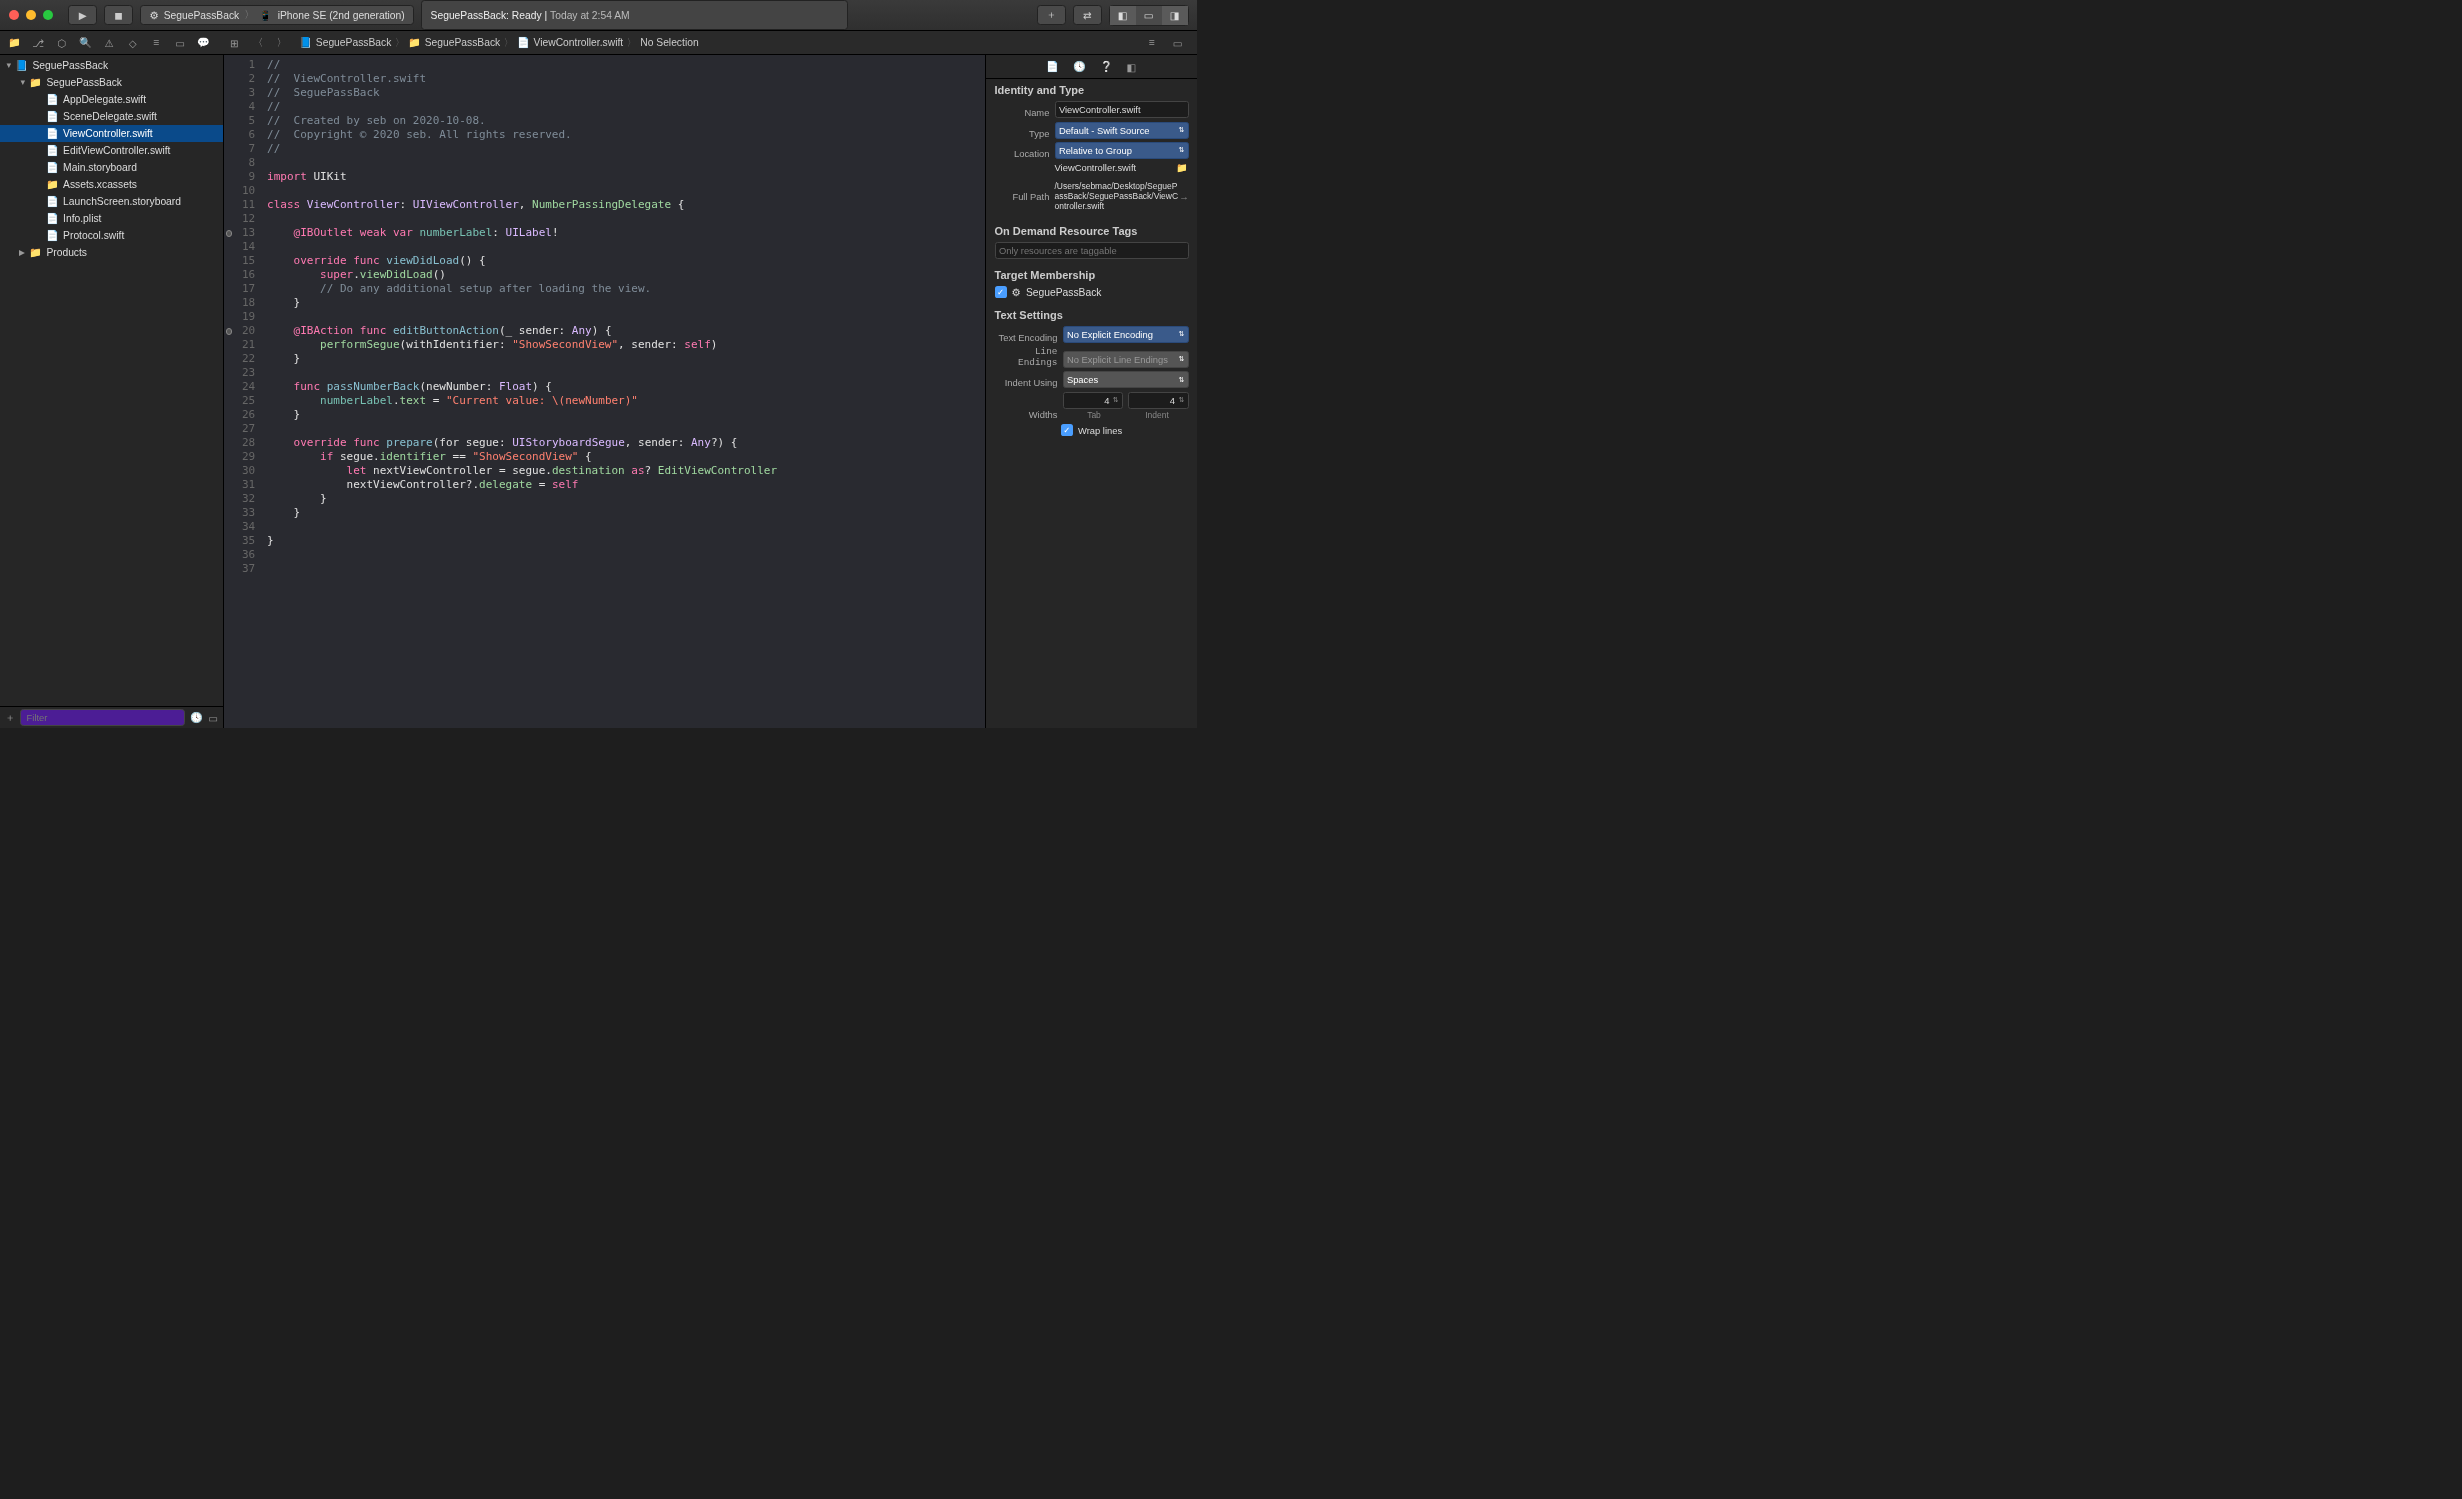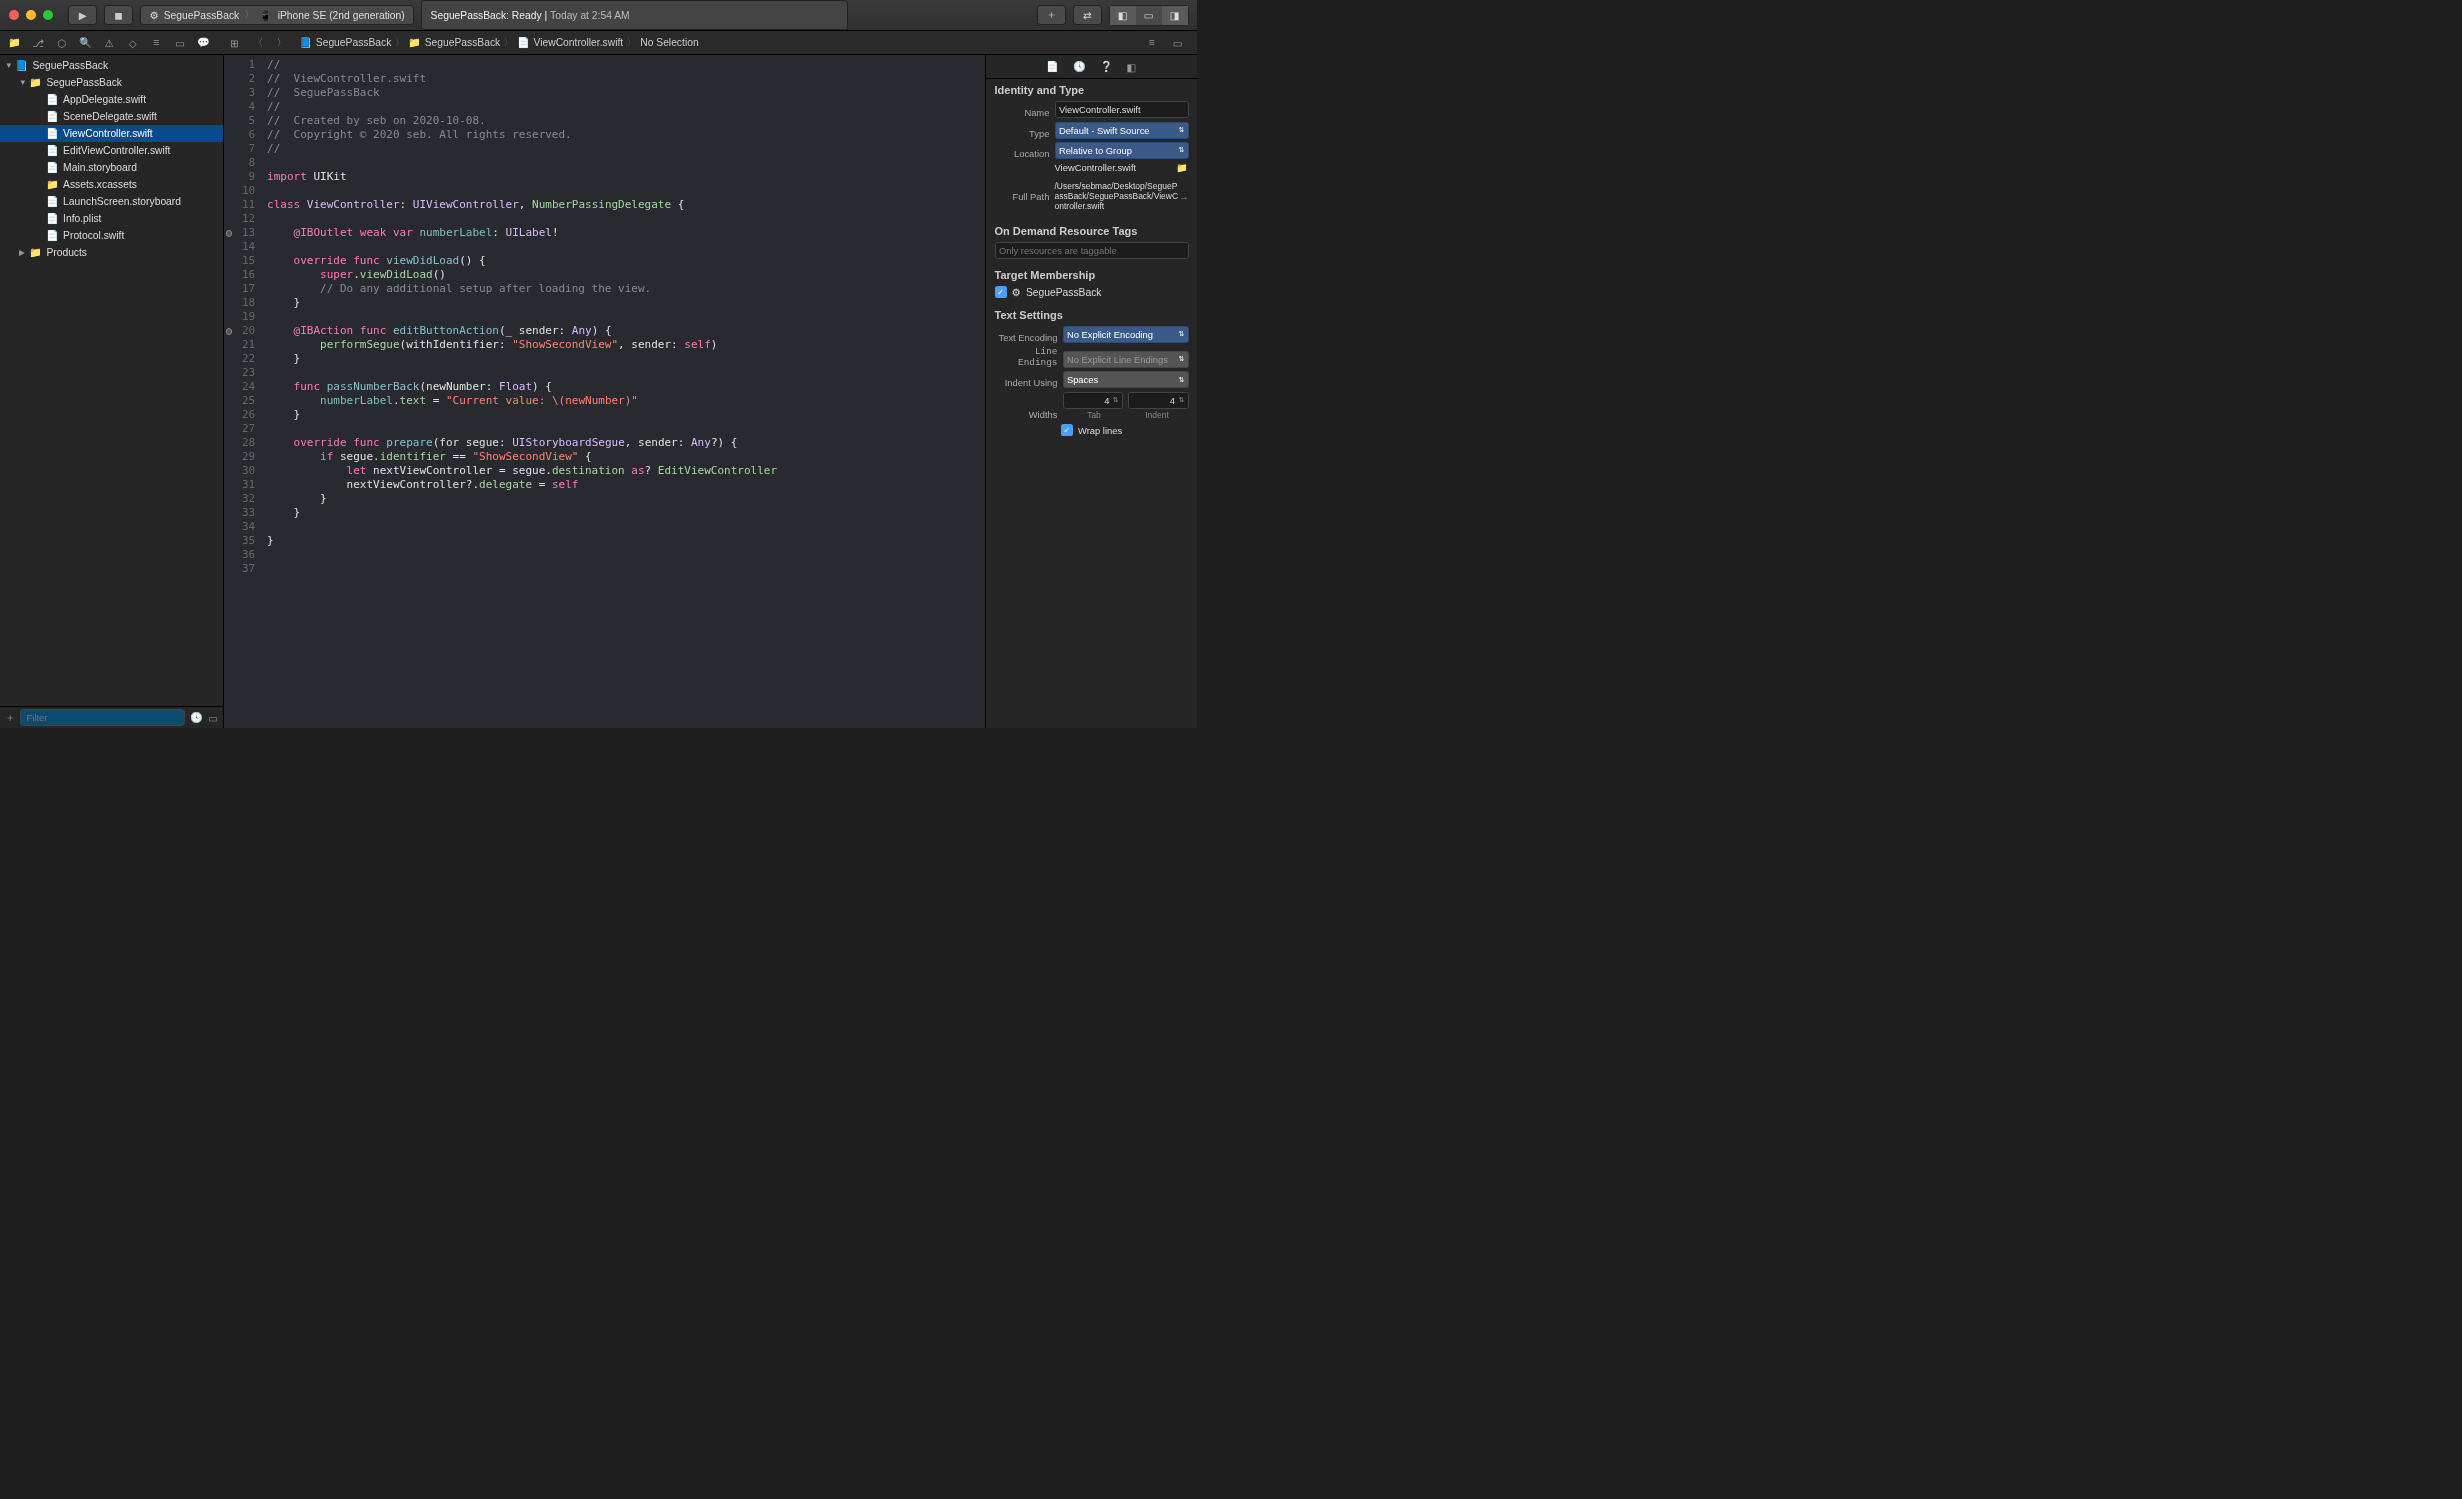--- a/index.html
+++ b/index.html
@@ -118,21 +118,21 @@
 .indent-3 { padding-left: 46px; }
 .sidebar-bottom {
   height: 22px;
   border-top: 0.9px solid #000;
   display: flex;
   align-items: center;
   padding: 0 5.1px;
   gap: 5.1px;
 }
 .filter-input {
-  flex: 1; background: #0c4a6e; border: 0.9px solid #444;
+  flex: 1; background: #4c1d95; border: 0.9px solid #444;
   border-radius: 3.4px; height: 17px; color: #aaa;
   padding: 0 5.1px; font-size: 9.4px;
 }
 
 .editor {
   flex: 1;
   background: #292a30;
   display: flex;
   font-family: "SF Mono", Menlo, monospace;
   font-size: 11px;

